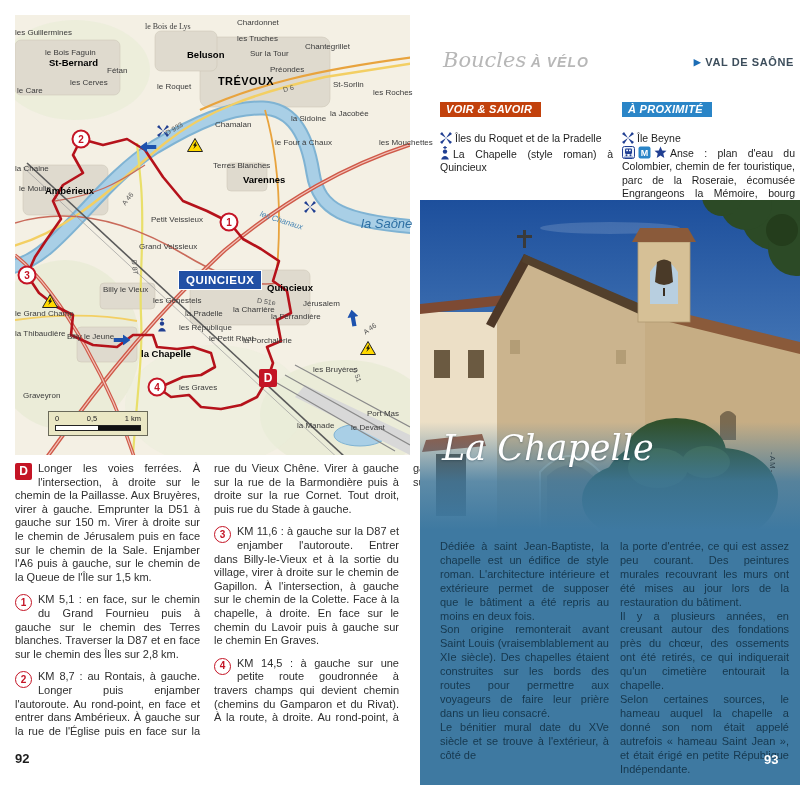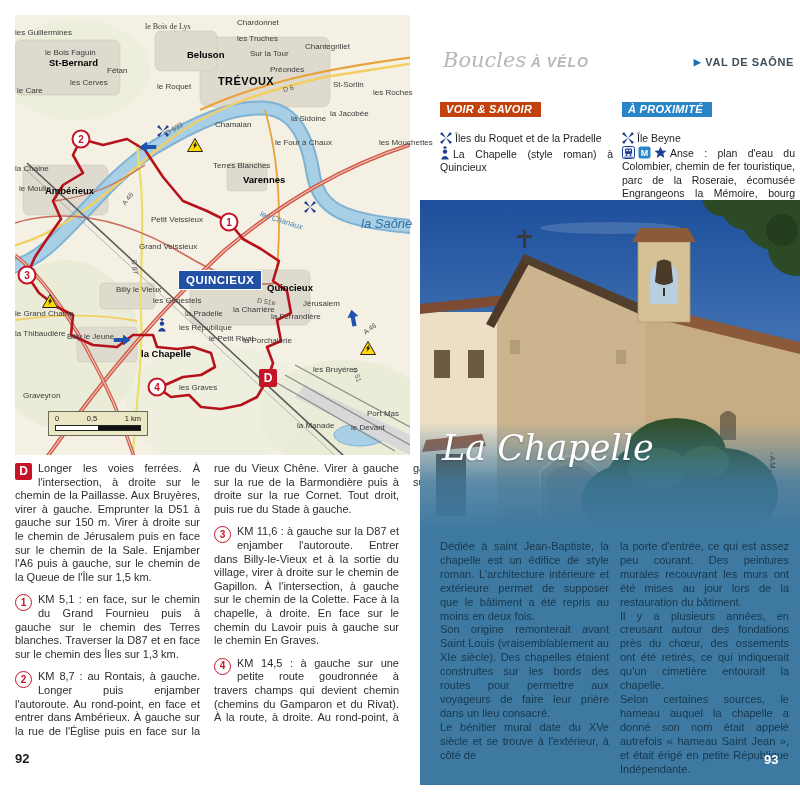--- a/index.html
+++ b/index.html
@@ -162,21 +162,21 @@
       <span class="ml ml-s" style="left: 326px; top: 124px; margin-left: 38px;">les Mouchettes</span>
       <span class="ml ml-s" style="left: 198px; top: 147px;">Terres Blanches</span>
       <span class="ml ml-b" style="left: 228px; top: 161px;">Varennes</span>
       <span class="ml ml-rs" style="left: 244px; top: 202px; transform: rotate(18deg);">les Chanaux</span>
       <span class="ml ml-r" style="left: 346px; top: 205px;">la Saône</span>
       <span class="ml ml-s" style="left: 0px; top: 150px;">la Chaine</span>
       <span class="ml ml-s" style="left: 4px; top: 170px;">le Moulin</span>
       <span class="ml ml-b" style="left: 30px; top: 172px;">Ambérieux</span>
       <span class="ml ml-s" style="left: 136px; top: 201px;">Petit Veissieux</span>
       <span class="ml ml-s" style="left: 124px; top: 228px;">Grand Veissieux</span>
-      <span class="ml ml-s" style="left: 101px; top: 271px;">Billy le Vieux</span>
+      <span class="ml ml-s" style="left: 88px; top: 271px;">Billy le Vieux</span>
       <span class="ml ml-s" style="left: 138px; top: 282px;">les Génestels</span>
       <span class="ml ml-s" style="left: 170px; top: 295px;">la Pradelle</span>
       <span class="ml ml-s" style="left: 164px; top: 309px;">les République</span>
       <span class="ml ml-s" style="left: 194px; top: 320px;">le Petit Rivat</span>
       <span class="ml ml-s" style="left: 52px; top: 318px;">Billy le Jeune</span>
       <span class="ml ml-s" style="left: 0px; top: 315px;">la Thibaudière</span>
       <span class="ml ml-b" style="left: 126px; top: 335px;">la Chapelle</span>
       <span class="ml ml-s" style="left: 228px; top: 322px;">la Porchalerie</span>
       <span class="ml ml-s" style="left: 218px; top: 291px;">la Charrière</span>
       <span class="ml ml-s" style="left: 256px; top: 298px;">la Ferrandière</span>
@@ -244,21 +244,21 @@
             <rect x="3.2" y="1" width="3.6" height="1.1"></rect>
             <circle cx="5" cy="5.6" r="2.2"></circle>
             <path d="M1.2 13.6 C2.2 8.8, 7.8 8.8, 8.8 13.6 Z"></path>
           </g>
         </svg></div>
     </div>
 </div>
 
 <div class="abs" id="directions">
     <div class="dir-item"><span class="dm dm-sq">D</span><span>Longer les voies ferrées. À l'intersection, à droite sur le chemin de la Paillasse. Aux Bruyères, virer à gauche. Emprunter la D51 à gauche sur 150 m. Virer à droite sur le chemin de Jérusalem puis en face sur le chemin de la Sale. Enjamber l'A6 puis à gauche, sur le chemin de la Queue de l'Île sur 1,5 km.</span></div>
-    <div class="dir-item"><span class="dm">1</span><span>KM 5,1 : en face, sur le chemin du Grand Fournieu puis à gauche sur le chemin des Terres blanches. Traverser la D87 et en face sur le chemin des Îles sur 1,3 km.</span></div>
+    <div class="dir-item"><span class="dm">1</span><span>KM 5,1 : en face, sur le chemin du Grand Fournieu puis à gauche sur le chemin des Terres blanches. Traverser la D87 et en face sur le chemin des Îles sur 2,8 km.</span></div>
     <div class="dir-item"><span class="dm">2</span><span>KM 8,7 : au Rontais, à gauche. Longer puis enjamber l'autoroute. Au rond-point, en face et entrer dans Ambérieux. À gauche sur la rue de l'Église puis en face sur la rue du Vieux Chêne. Virer à gauche sur la rue de la Barmondière puis à droite sur la rue Cornet. Tout droit, puis rue du Stade à gauche.</span></div>
     <div class="dir-item"><span class="dm">3</span><span>KM 11,6 : à gauche sur la D87 et enjamber l'autoroute. Entrer dans Billy-le-Vieux et à la sortie du village, virer à droite sur le chemin de Gapillon. À l'intersection, à gauche sur le chemin de la Colette. Face à la chapelle, à droite. En face sur le chemin du Lavoir puis à gauche sur le chemin En Graves.</span></div>
     <div class="dir-item"><span class="dm">4</span><span>KM 14,5 : à gauche sur une petite route goudronnée à travers champs qui devient chemin (chemins du Gamparon et du Rivat). À la route, à droite. Au rond-point, à gauche, enjamber les voies ferrées et suivre P+R Quincieux.</span></div>
   </div>
 <div class="abs pagenum" id="page92">92</div>
 
 <div class="abs" id="brand">
   <span class="scr">Boucles</span>
   <span class="cap">À VÉLO</span>
 </div>

